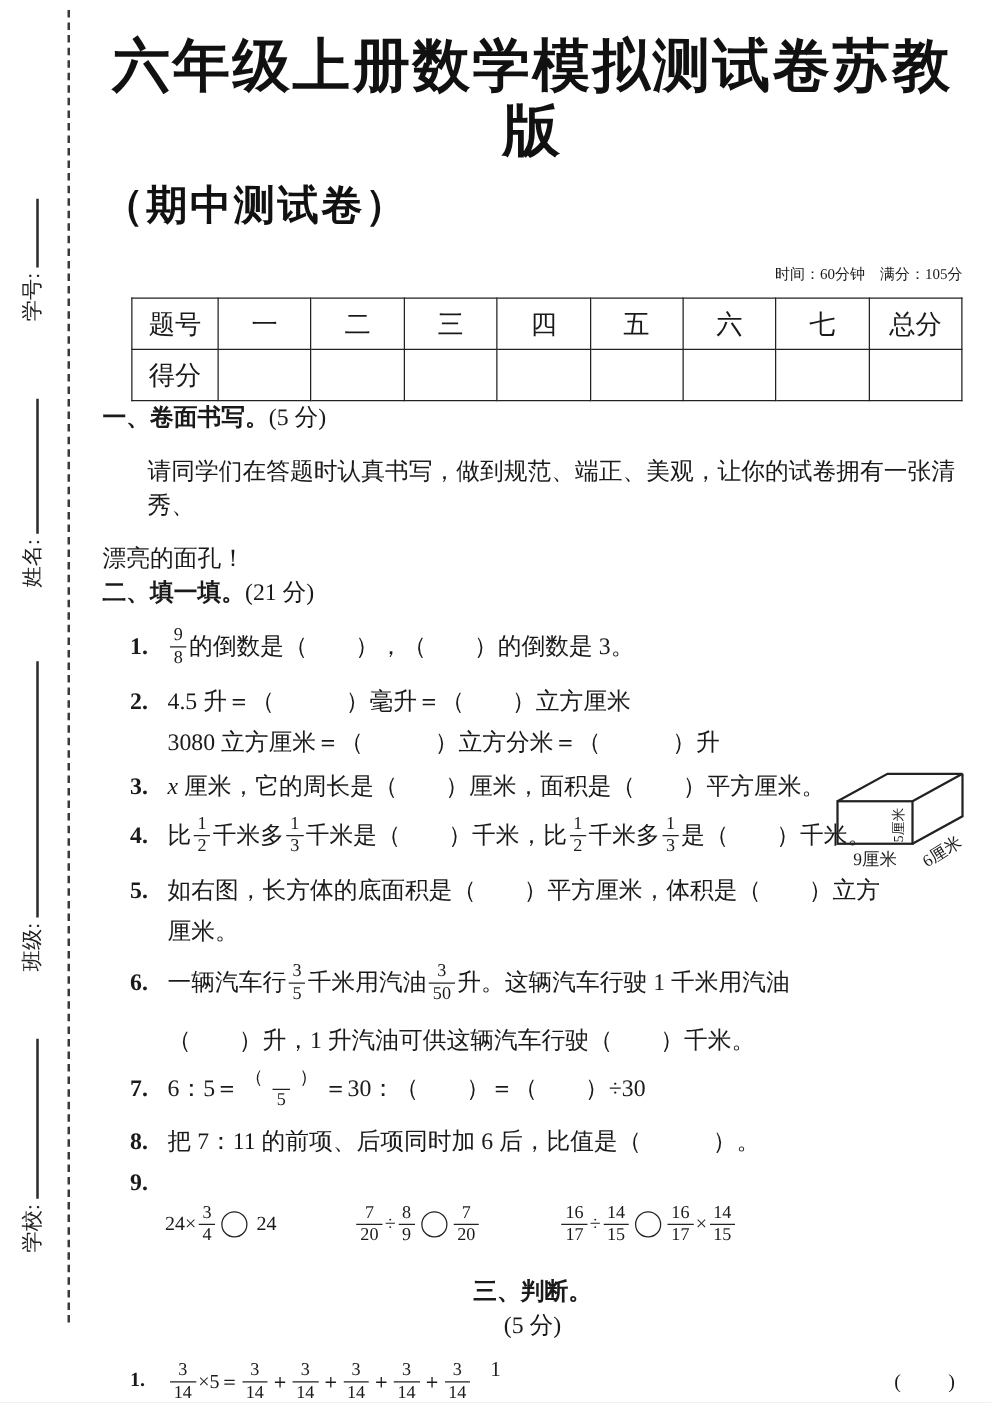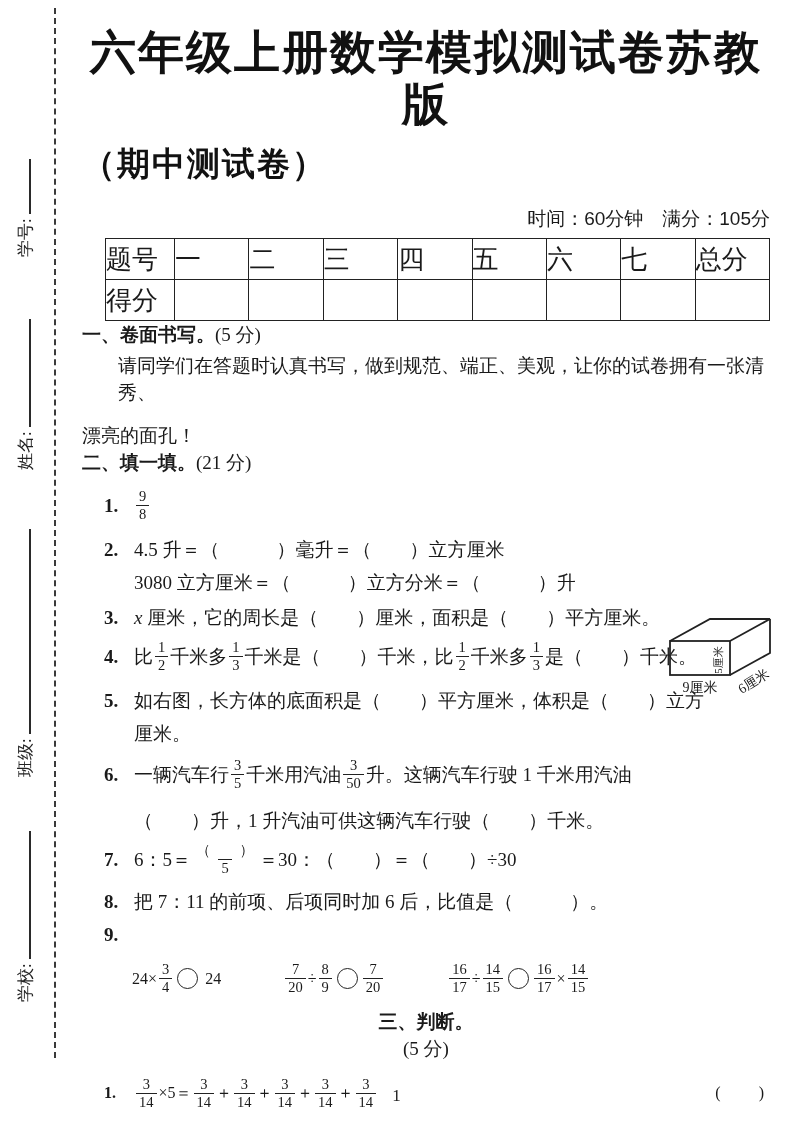--- a/index.html
+++ b/index.html
@@ -24,59 +24,59 @@
     margin-top:26px;text-align:center;font-size:46px;line-height:52px;
     font-weight:700;letter-spacing:2px;
     font-family:"Liberation Sans","DejaVu Sans",sans-serif;color:#111;
   }
   .subtitle{
     margin-top:12px;font-size:33px;line-height:44px;
     font-weight:700;letter-spacing:2px;
     font-family:"Liberation Sans","DejaVu Sans",sans-serif;color:#111;
   }
   .meta{
-    margin-top:22px;text-align:right;font-size:19px;line-height:22px;
-    font-family:Liberation Sans, sans-serif;color:#1a1a1a;
+    margin-top:22px;text-align:right;font-size:12px;line-height:22px;
+    font-family:Liberation Serif, serif;color:#1a1a1a;
   }
   table.score{
     margin-top:8px;margin-left:23px;width:665px;border-collapse:collapse;
     table-layout:fixed;
   }
   table.score td{
-    border:1.8px solid #222;height:40px;text-align:left;
-    font-size:26px;padding:0;
+    border:1.8px solid #222;height:40px;text-align:center;
+    font-size:21px;padding:0;
   }
   table.score td.c0{width:68px;}
   
   .line{display:flex;align-items:center;font-size:19px;line-height:27px;white-space:pre-wrap;}
   .h-sec{margin-top:0;}
   .h-label{font-family:"Liberation Sans","DejaVu Sans",sans-serif;font-weight:700;}
   .h-score{font-weight:400;}
-  .para1{margin-top:4px;padding-left:36px;}
+  .para1{margin-top:16px;padding-left:36px;}
   .para2{margin-top:16px;}
   .q{padding-left:22px;}
   .cont{padding-left:52px;}
   .qnum{font-weight:700;width:30px;flex:none;}
   .qbody{display:inline-flex;align-items:center;flex-wrap:nowrap;white-space:pre-wrap;}
   .seg{white-space:pre-wrap;}
   .it{font-style:italic;}
   .frac{
     display:inline-flex;flex-direction:column;align-items:center;
     font-size:14.5px;line-height:17px;margin:0 2px;vertical-align:middle;
   }
   .frac .fnum{display:block;padding:0 3px;}
   .frac .fden{display:block;padding:0 3px;border-top:1.6px solid #222;}
   .cmp-circle{
     display:inline-block;width:19px;height:19px;border:1.8px solid #222;
     border-radius:50%;margin:0 3px;flex:none;
   }
   .mt2{margin-top:2px;}.mt4{margin-top:4px;}.mt6{margin-top:6px;}
   .mt8{margin-top:8px;}.mt10{margin-top:10px;}.mt12{margin-top:12px;flex-direction:column;}
   .tall{min-height:46px;}
-  .cmp-row{display:flex;align-items:flex-end;padding-left:50px;margin-top:2px;min-height:46px;gap:62px;}
+  .cmp-row{display:flex;align-items:flex-start;padding-left:50px;margin-top:2px;min-height:46px;gap:62px;}
   .cmp-group{display:inline-flex;align-items:center;white-space:pre-wrap;}
   .judge{display:flex;align-items:center;justify-content:space-between;padding-left:22px;margin-top:8px;min-height:46px;}
   .judge-left{display:flex;align-items:center;}
   .answer-box{margin-right:4px;letter-spacing:2px;}
   
   .figure{position:absolute;left:664px;top:597px;width:128px;height:112px;}
   .figure svg{display:block;}
   
   .pagenum{position:absolute;left:0;right:0;bottom:16px;text-align:center;font-size:17px;color:#222;}
 </style>
@@ -138,21 +138,21 @@
     </div>
     <div class="line para1">请同学们在答题时认真书写，做到规范、端正、美观，让你的试卷拥有一张清秀、</div>
     <div class="line para2">漂亮的面孔！</div>
 
     <div class="line h-sec">
       <span class="h-label">二、填一填。</span><span class="h-score">(21 分)</span>
     </div>
 
     <div class="line q mt6 tall">
       <span class="qnum">1.</span>
-      <span class="qbody"><span class="frac"><span class="fnum">9</span><span class="fden">8</span></span></span>
+      <span class="qbody"><span class="frac"><span class="fnum">9</span><span class="fden">8</span></span><span class="seg">的倒数是（　　），（　　）的倒数是 3。</span></span>
     </div>
 
     <div class="line q mt8">
       <span class="qnum">2.</span>
       <span class="qbody"><span class="seg">4.5 升＝（　　　）毫升＝（　　）立方厘米</span></span>
     </div>
     <div class="line cont mt6">
       <span class="qbody"><span class="seg">3080 立方厘米＝（　　　）立方分米＝（　　　）升</span></span>
     </div>
 

